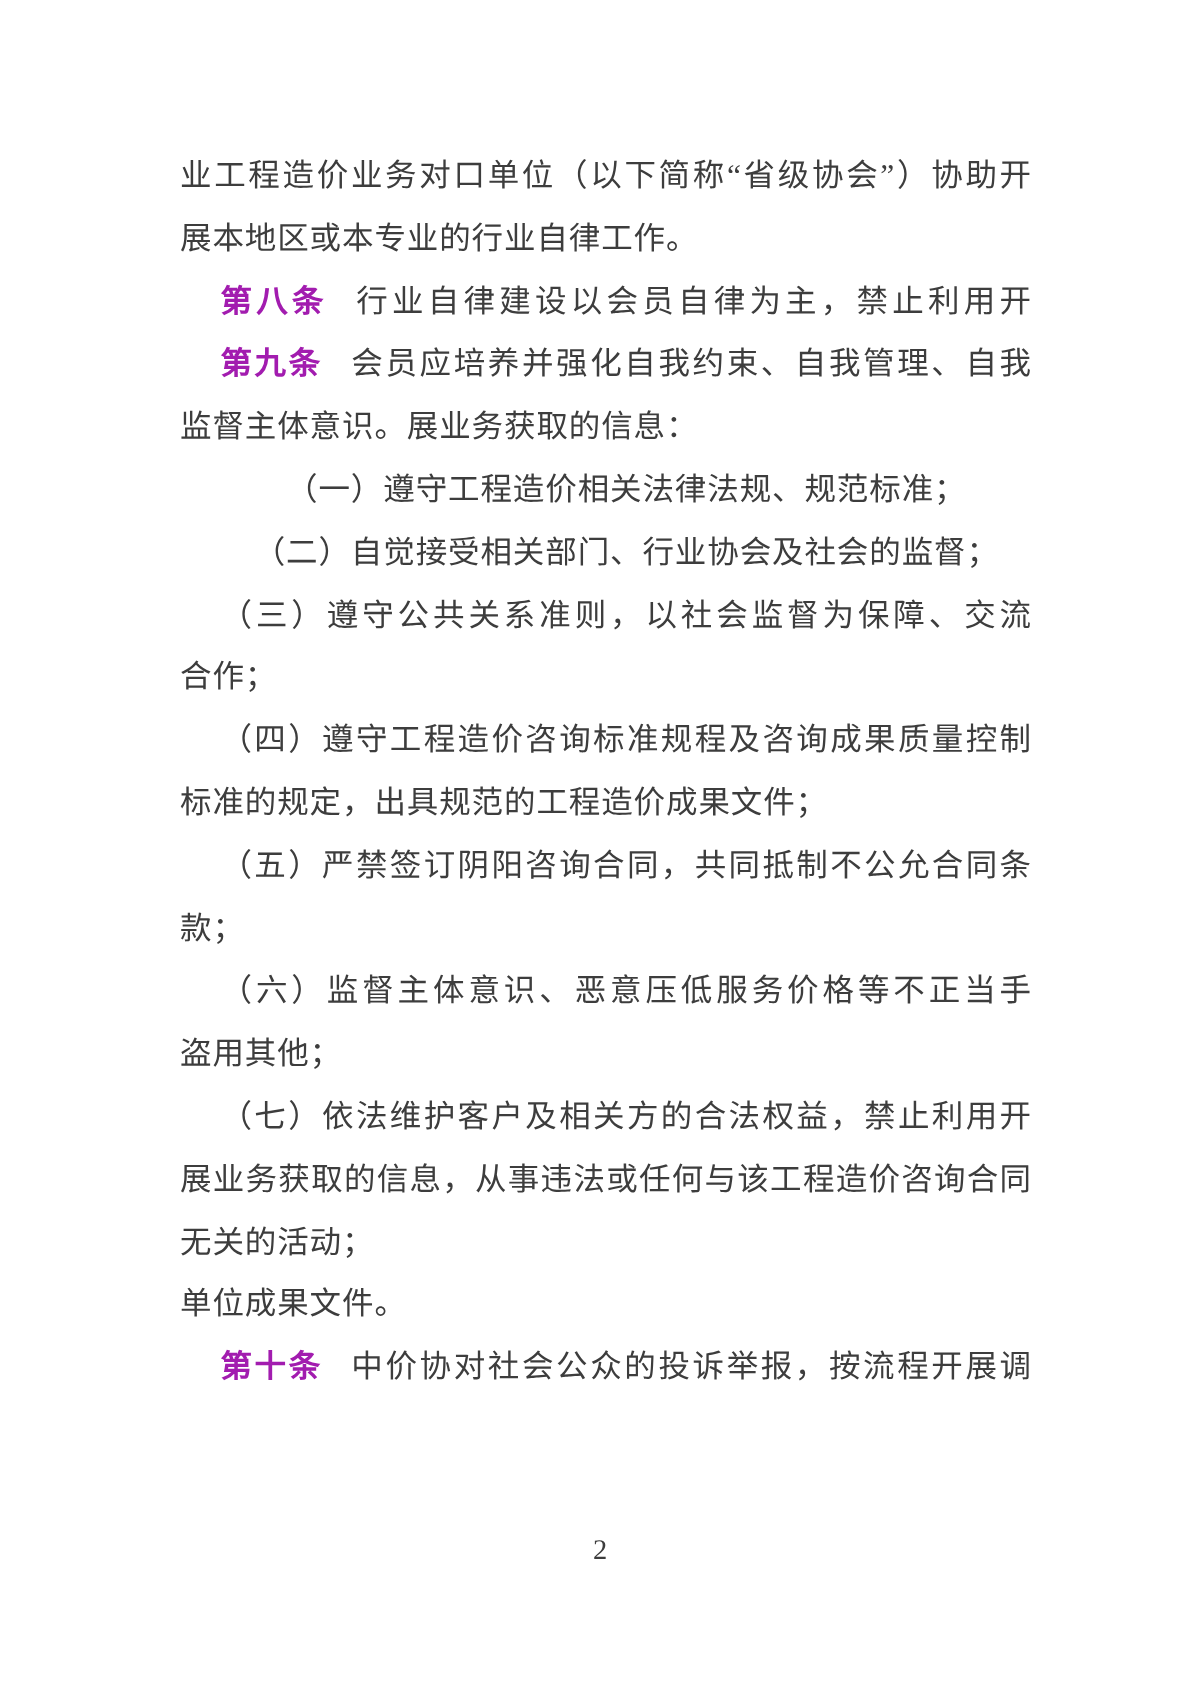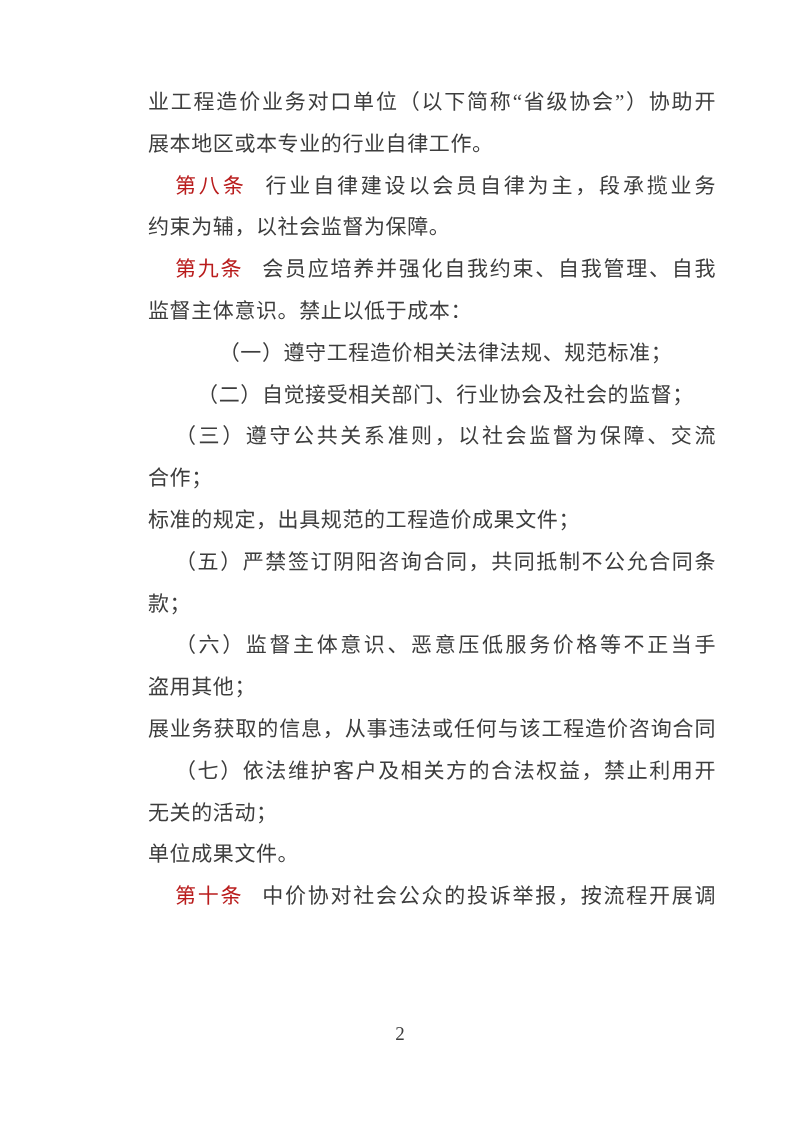--- a/index.html
+++ b/index.html
@@ -17,23 +17,22 @@
   .page {
     position: absolute;
     left: 0; top: 0;
     width: 800px;
     height: 1131px;
     background: #ffffff;
   }
   .text-block {
     position: absolute;
     left: 120px;
-    top: 82px;
+    top: 97px;
     width: 568px;
-    margin-left: 28px;
   }
   .line {
     height: 41.8px;
     line-height: 41.8px;
     font-size: 21px;
     letter-spacing: 0.6px;
     color: #3d3d3d;
     white-space: nowrap;
     overflow: hidden;
   }
@@ -41,55 +40,55 @@
     white-space: normal;
     text-align: justify;
     text-align-last: justify;
     text-justify: inter-character;
   }
   .line.ind {
     padding-left: 27px;
     text-align: center;
   }
   .term {
-    font-weight: 400;
-    color: #b91c1c;
+    font-weight: 700;
+    color: #a21caf;
     margin-right: 19px;
   }
   .page-number {
     position: absolute;
     top: 1023px;
     left: 0;
     width: 800px;
     text-align: center;
     font-size: 19px;
     letter-spacing: 0;
     color: #3d3d3d;
   }
 </style>
 </head>
 <body>
 
 <div class="page">
   <div class="text-block" id="body-lines">
       <div class="line j"><span>业工程造价业务对口单位（以下简称“省级协会”）协助开</span></div>
       <div class="line"><span>展本地区或本专业的行业自律工作。</span></div>
-      <div class="line ind j"><span class="term">第八条</span><span>行业自律建设以会员自律为主，段承揽业务</span></div>
-      <div class="line"><span>约束为辅，以社会监督为保障。</span></div>
+      <div class="line ind j"><span class="term">第八条</span><span>行业自律建设以会员自律为主，禁止利用开</span></div>
       <div class="line ind j"><span class="term">第九条</span><span>会员应培养并强化自我约束、自我管理、自我</span></div>
-      <div class="line"><span>监督主体意识。禁止以低于成本：</span></div>
+      <div class="line"><span>监督主体意识。展业务获取的信息：</span></div>
       <div class="line ind"><span>（一）遵守工程造价相关法律法规、规范标准；</span></div>
       <div class="line ind"><span>（二）自觉接受相关部门、行业协会及社会的监督；</span></div>
       <div class="line ind j"><span>（三）遵守公共关系准则，以社会监督为保障、交流</span></div>
       <div class="line"><span>合作；</span></div>
+      <div class="line ind j"><span>（四）遵守工程造价咨询标准规程及咨询成果质量控制</span></div>
       <div class="line"><span>标准的规定，出具规范的工程造价成果文件；</span></div>
       <div class="line ind j"><span>（五）严禁签订阴阳咨询合同，共同抵制不公允合同条</span></div>
       <div class="line"><span>款；</span></div>
       <div class="line ind j"><span>（六）监督主体意识、恶意压低服务价格等不正当手</span></div>
       <div class="line"><span>盗用其他；</span></div>
+      <div class="line ind j"><span>（七）依法维护客户及相关方的合法权益，禁止利用开</span></div>
       <div class="line j"><span>展业务获取的信息，从事违法或任何与该工程造价咨询合同</span></div>
-      <div class="line ind j"><span>（七）依法维护客户及相关方的合法权益，禁止利用开</span></div>
       <div class="line"><span>无关的活动；</span></div>
       <div class="line"><span>单位成果文件。</span></div>
       <div class="line ind j"><span class="term">第十条</span><span>中价协对社会公众的投诉举报，按流程开展调</span></div>
     </div>
   <div class="page-number">2</div>
 </div>
 
 </body></html>

